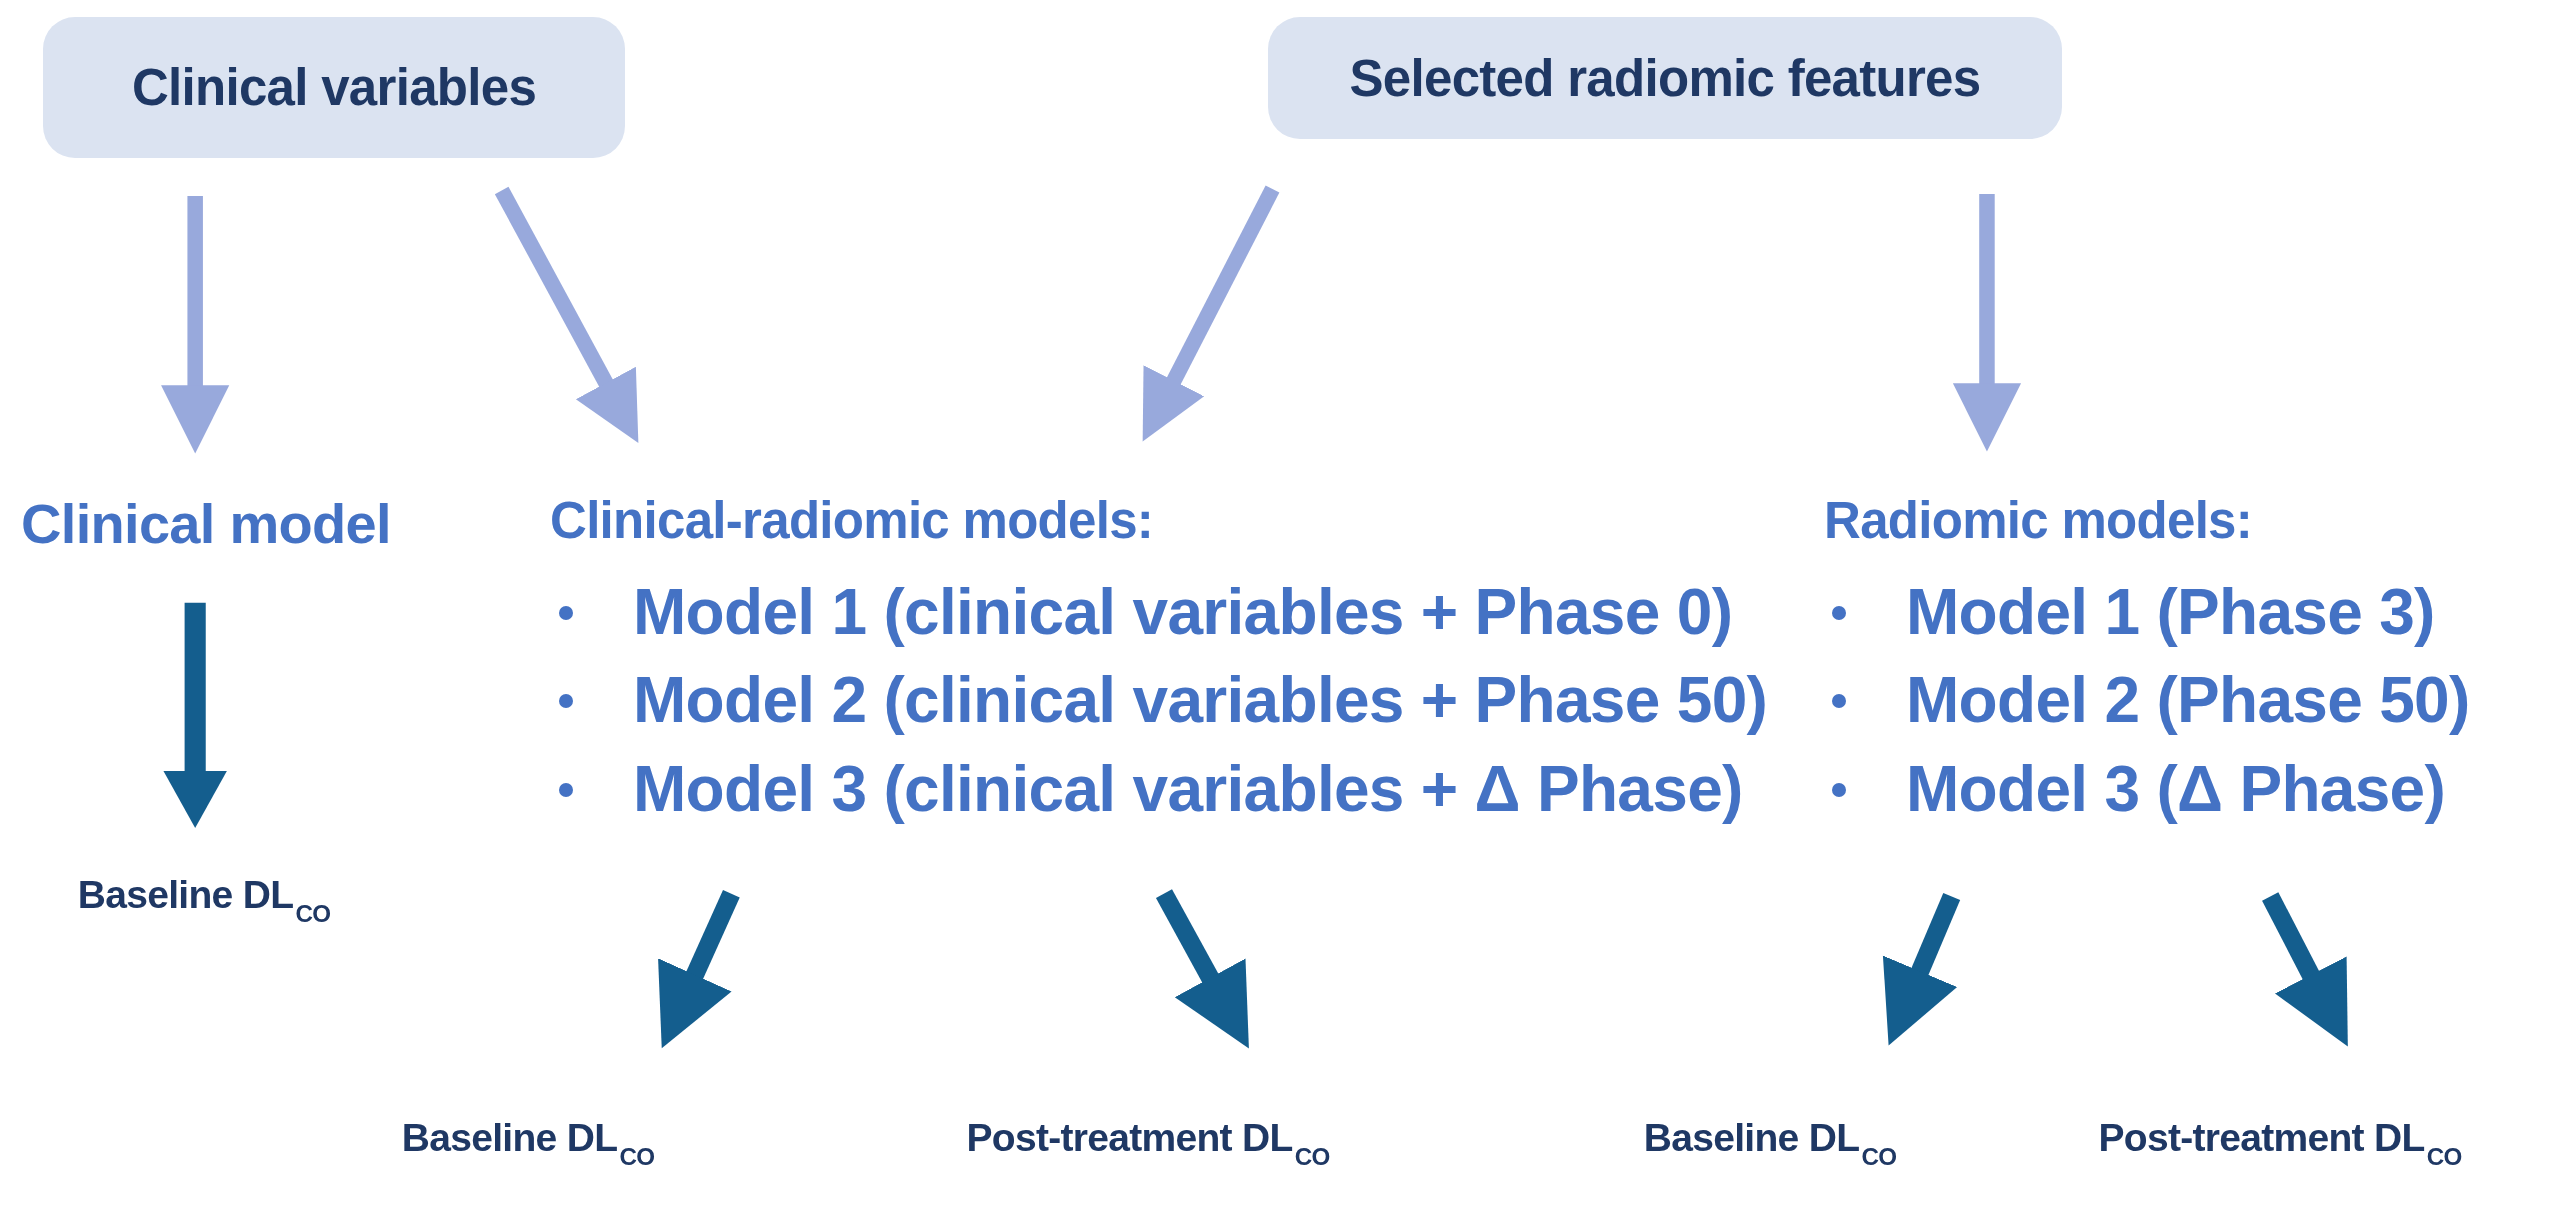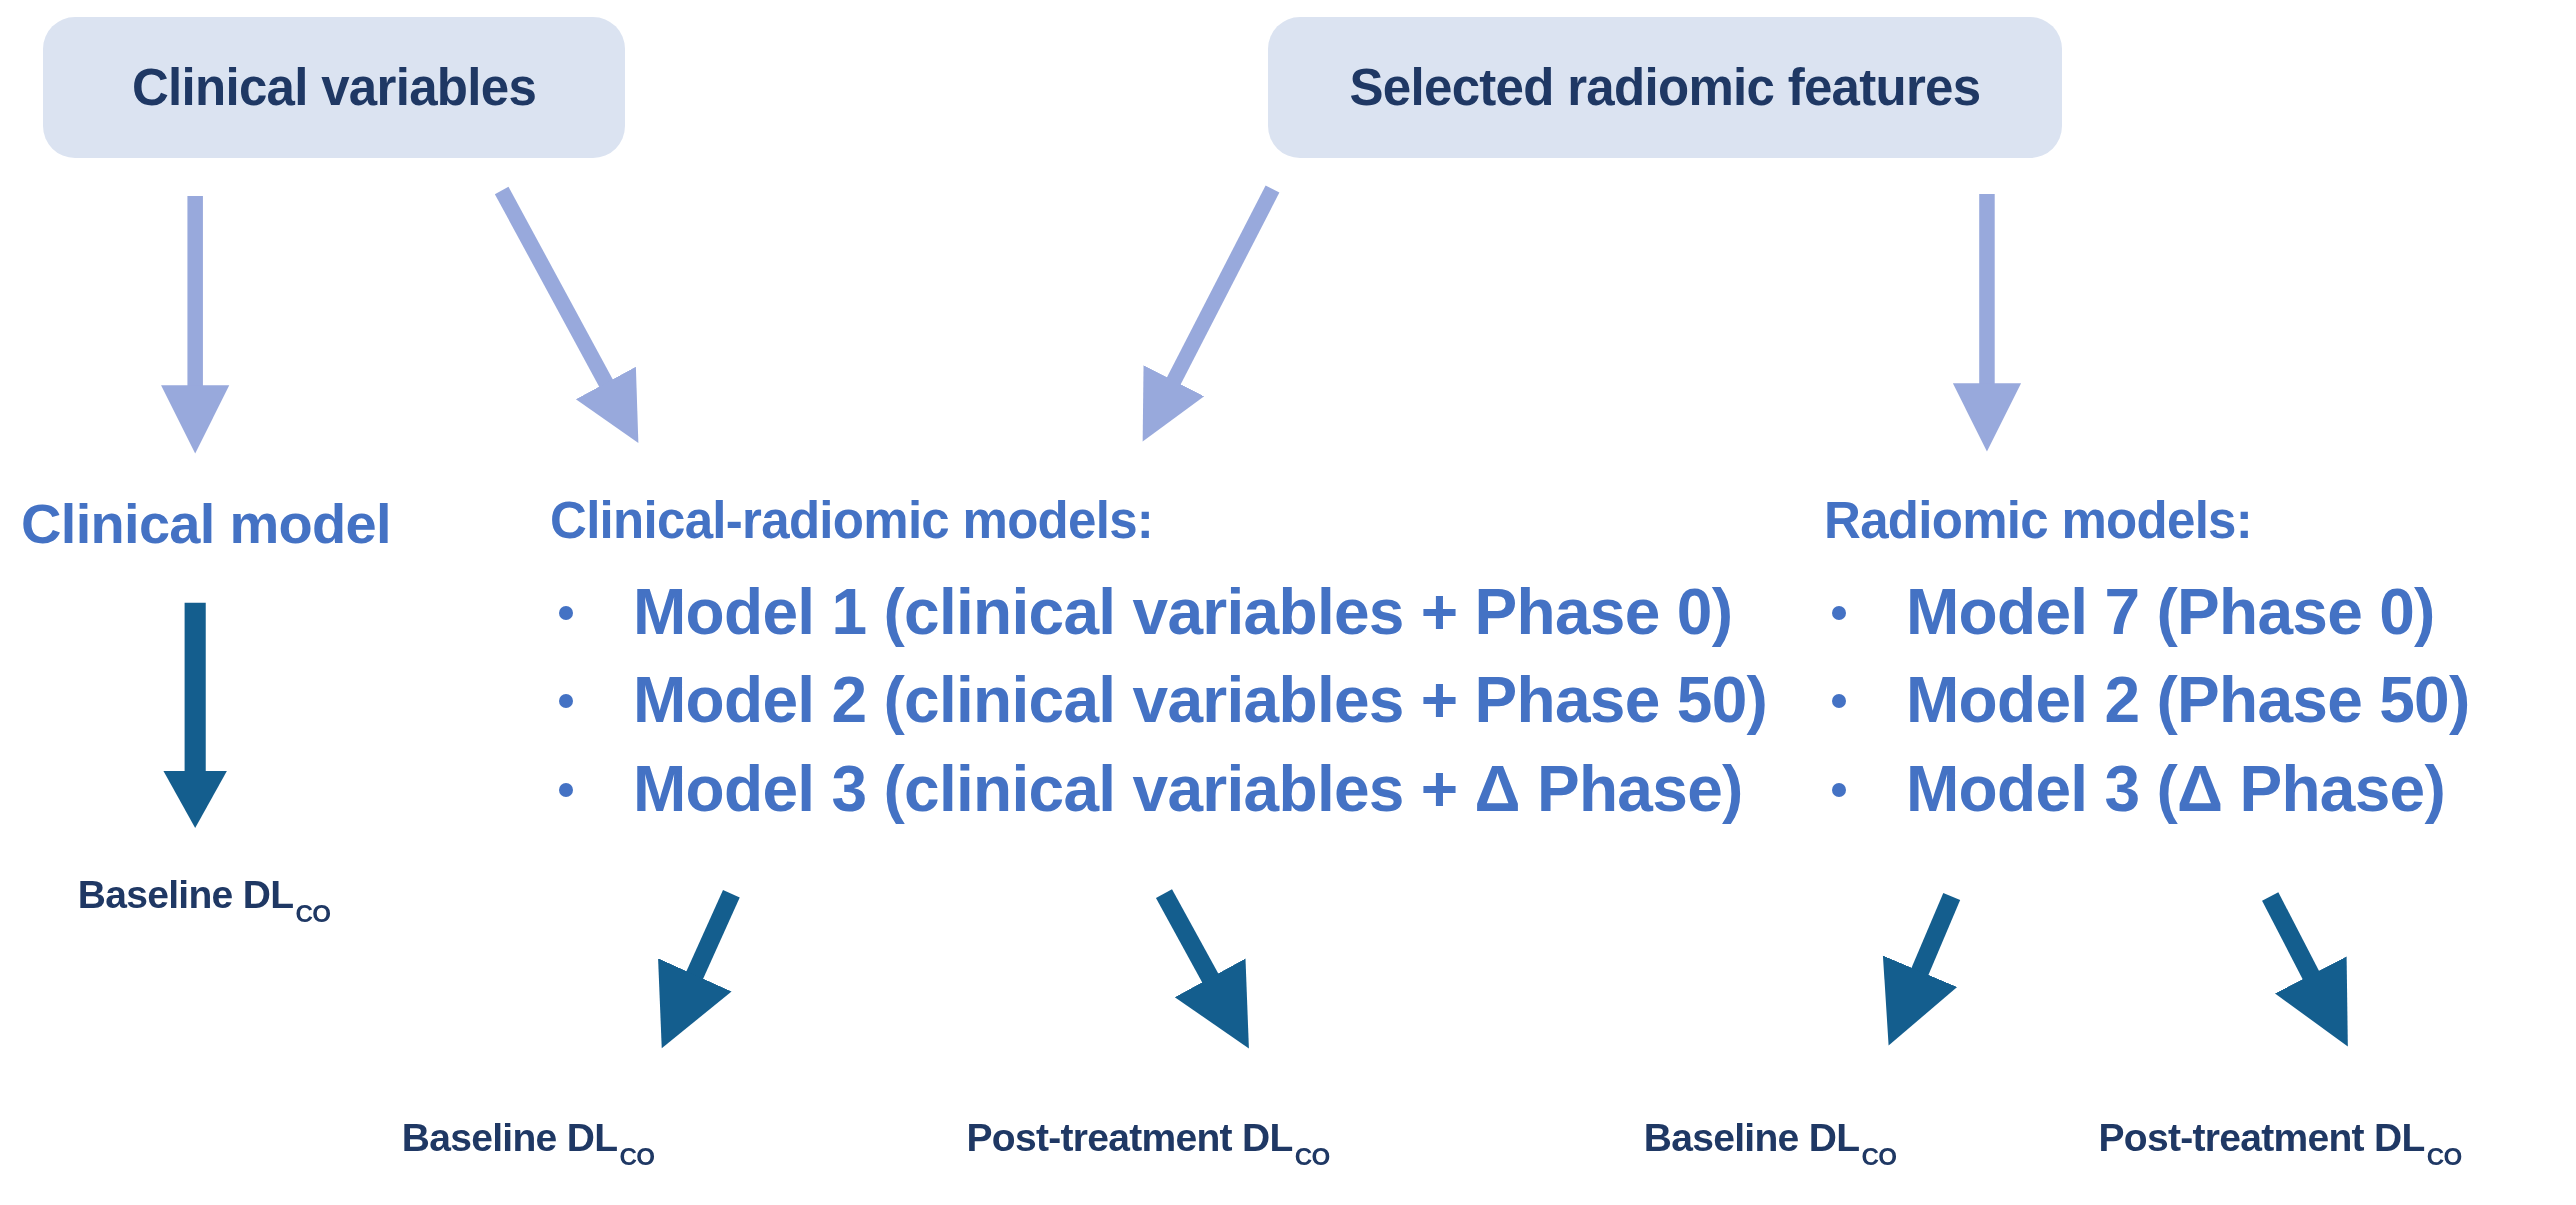--- a/index.html
+++ b/index.html
@@ -26,21 +26,21 @@
 
   .topbox{
     position:absolute;
     background:var(--box-fill);
     border-radius:32px;
     display:flex;align-items:center;justify-content:center;
     color:var(--navy-text);
     font-size:51px;font-weight:bold;letter-spacing:-0.7px;
   }
   .box-clinical{left:43px;top:17px;width:582px;height:141px;}
-  .box-radiomic{left:1268px;top:17px;width:794px;height:141px;}
+  .box-radiomic{left:1268px;top:17px;width:794px;height:122px;}
 
   .model-title{
     position:absolute;
     color:var(--blue-text);
     font-size:56px;font-weight:bold;letter-spacing:-0.7px;
     white-space:nowrap;line-height:1.1;
   }
   .heading{
     position:absolute;
     color:var(--blue-text);
@@ -130,21 +130,21 @@
   <div class="outlabel" style="left:528px;top:1117px;">
     <span>Baseline DL</span><sub>CO</sub>
   </div>
   <div class="outlabel" style="left:1148px;top:1117px;">
     <span>Post-treatment DL</span><sub>CO</sub>
   </div>
 
   <div class="heading" style="left:1824px;top:493px;">Radiomic models:</div>
   <div class="li" style="left:1832px;top:576px;">
     <span class="dot"></span>
-    <span>Model 7 (Phase 0)</span>
+    <span>Model 1 (Phase 3)</span>
   </div>
   <div class="li" style="left:1832px;top:664px;">
     <span class="dot"></span>
     <span>Model 2 (Phase 50)</span>
   </div>
   <div class="li" style="left:1832px;top:753px;">
     <span class="dot"></span>
     <span>Model 3 (Δ Phase)</span>
   </div>
   <div class="outlabel" style="left:1770px;top:1117px;">

